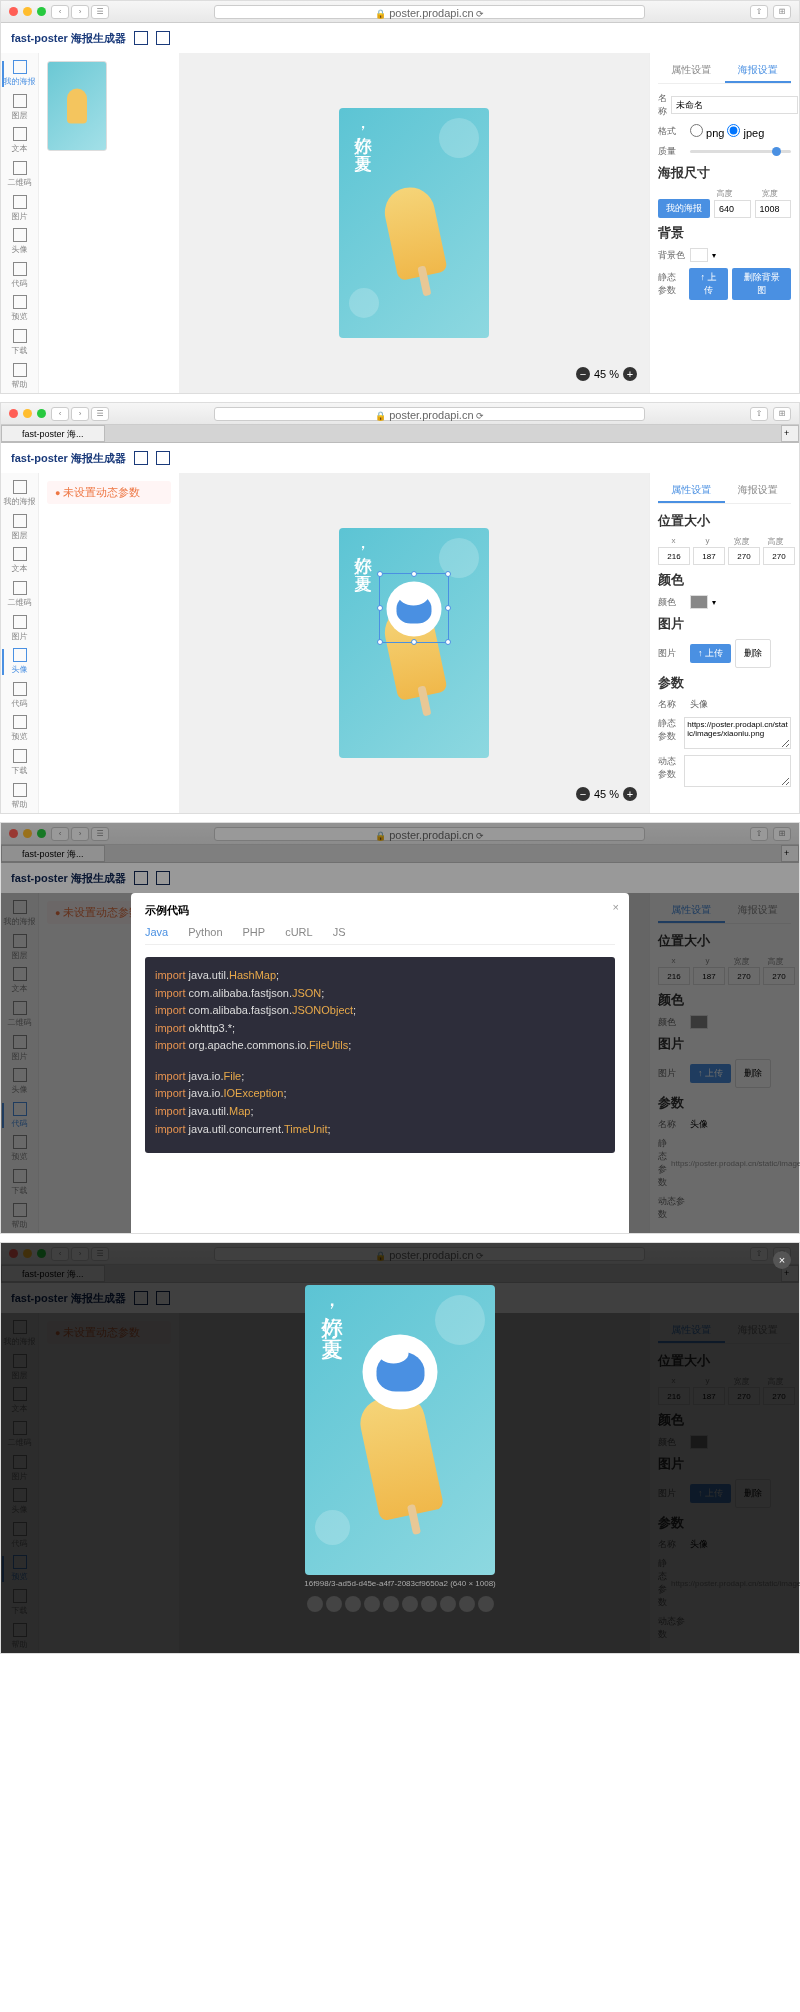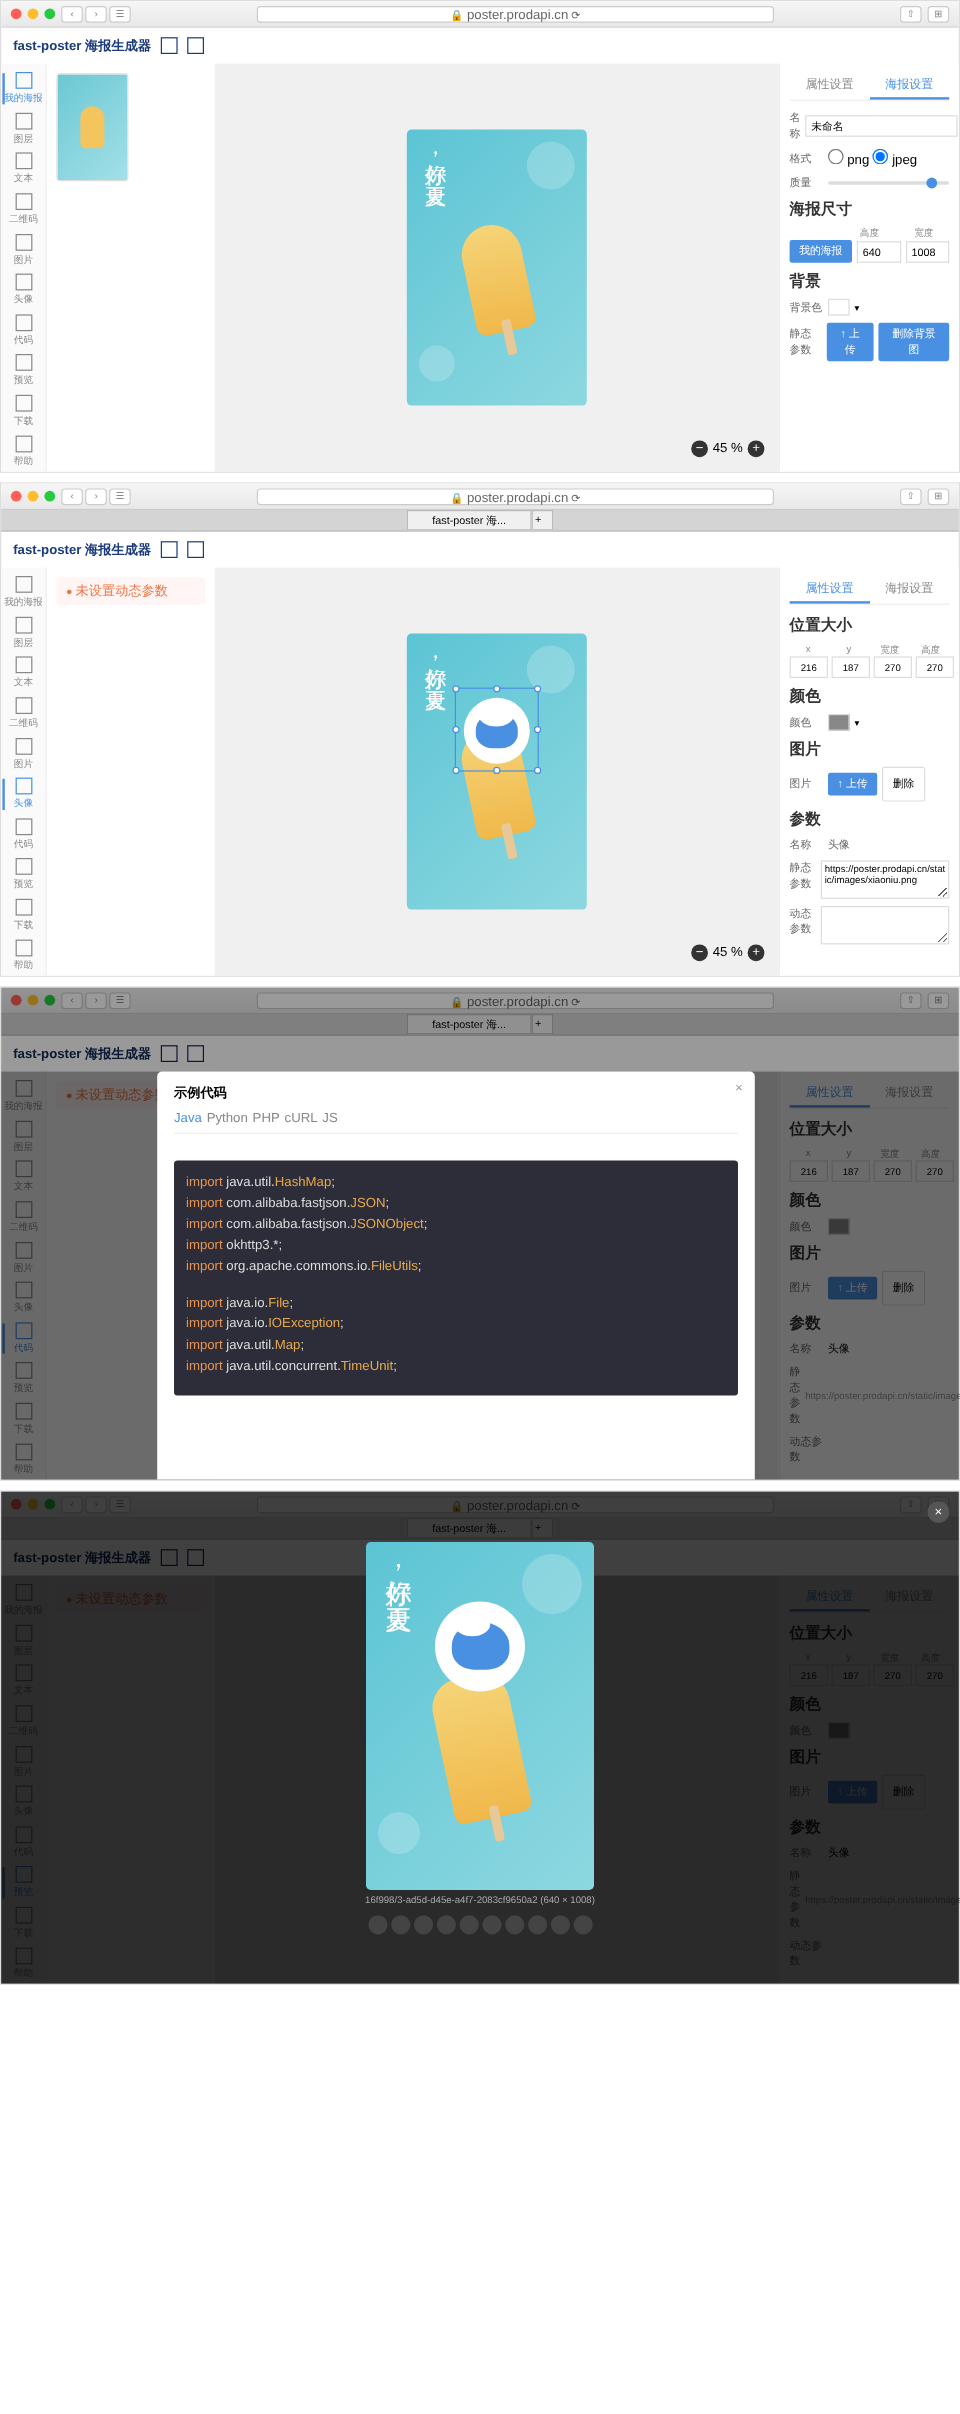--- a/index.html
+++ b/index.html
@@ -4,21 +4,21 @@
 <style>
 *{margin:0;padding:0;box-sizing:border-box;font-family:-apple-system,sans-serif;font-size:11px}
 body{background:#fff}
 .shot{border:1px solid #ddd;margin-bottom:8px;position:relative}
 .browser-bar{height:22px;background:linear-gradient(#f6f6f6,#e8e8e8);border-bottom:1px solid #ccc;display:flex;align-items:center;padding:0 8px;gap:5px}
 .dot{width:9px;height:9px;border-radius:50%}
 .dot.r{background:#ff5f56}.dot.y{background:#ffbd2e}.dot.g{background:#27c93f}
 .url-bar{flex:1;height:14px;background:#fff;border:1px solid #ccc;border-radius:3px;margin:0 100px;text-align:center;color:#666;font-size:9px;line-height:14px}
 .nav-btns{display:flex;gap:2px}
 .nav-btn{width:18px;height:14px;border:1px solid #ccc;border-radius:3px;background:#fff;font-size:8px;text-align:center;line-height:12px;color:#888}
-.tab-bar{height:18px;background:#d4d4d4;border-bottom:1px solid #bbb;display:flex;justify-content:center}
+.tab-bar{height:18px;background:#d4d4d4;border-bottom:1px solid #bbb;display:flex;justify-content:space-between}
 .tab{background:#f0f0f0;padding:2px 20px;font-size:9px;border:1px solid #bbb}
 .header{height:30px;display:flex;align-items:center;padding:0 10px;gap:8px;color:#1a3a7a;font-weight:bold;font-size:13px}
 .hdr-icon{width:14px;height:14px;border:1px solid #1a3a7a;display:inline-block}
 .main{display:flex;height:340px}
 .sidebar{width:38px;background:#fafafa;border-right:1px solid #eee;display:flex;flex-direction:column;align-items:center;padding-top:4px}
 .side-item{width:36px;height:34px;display:flex;flex-direction:column;align-items:center;justify-content:center;gap:2px;color:#888;cursor:pointer;position:relative}
 .side-item.active{color:#4a90e2}
 .side-item.active::before{content:'';position:absolute;left:0;top:4px;bottom:4px;width:2px;background:#4a90e2}
 .side-icon{width:14px;height:14px;border:1px solid currentColor;display:block}
 .side-label{font-size:8px}
@@ -54,21 +54,21 @@
 .slider-thumb{position:absolute;right:10px;top:-3px;width:9px;height:9px;background:#4a90e2;border-radius:50%}
 .num-inputs{display:flex;gap:3px}
 .num-inputs input{width:32px;height:18px;border:1px solid #ddd;font-size:8px;text-align:center}
 .num-inputs div{flex:1;text-align:center;font-size:8px;color:#888}
 .color-sw{width:18px;height:14px;background:#888;border:1px solid #ddd}
 .textarea{width:100%;height:32px;border:1px solid #ddd;font-size:8px;padding:2px}
 .overlay{position:absolute;inset:0;background:rgba(0,0,0,0.4);z-index:10}
 .modal{position:absolute;left:130px;right:170px;top:70px;bottom:0;background:#fff;z-index:20;border-radius:4px 4px 0 0;padding:10px 14px}
 .modal-title{font-size:11px;font-weight:bold;margin-bottom:8px}
 .modal-close{position:absolute;right:10px;top:8px;color:#999}
-.code-tabs{display:flex;gap:4px;border-bottom:1px solid #eee;padding-bottom:6px;margin-bottom:22px;font-size:10px}
+.code-tabs{display:flex;gap:20px;border-bottom:1px solid #eee;padding-bottom:6px;margin-bottom:12px;font-size:10px}
 .code-tab{color:#888}
 .code-tab.active{color:#4a90e2}
 .code-block{background:#2d2d3a;color:#ddd;padding:10px;font-family:monospace;font-size:8px;line-height:1.6;height:196px;overflow:hidden;border-radius:3px}
 .kw{color:#e89450}.cls{color:#e8a94a}
 .dim{filter:brightness(0.7)}
 .preview-overlay{position:absolute;inset:0;background:rgba(0,0,0,0.75);z-index:20;display:flex;flex-direction:column;align-items:center;justify-content:center}
 .preview-close{position:absolute;right:8px;top:8px;width:18px;height:18px;background:#555;color:#fff;border-radius:50%;text-align:center;line-height:18px}
 .preview-poster{width:190px;height:290px}
 .preview-toolbar{display:flex;gap:3px;margin-top:8px}
 .preview-btn{width:16px;height:16px;background:#444;border-radius:50%}

